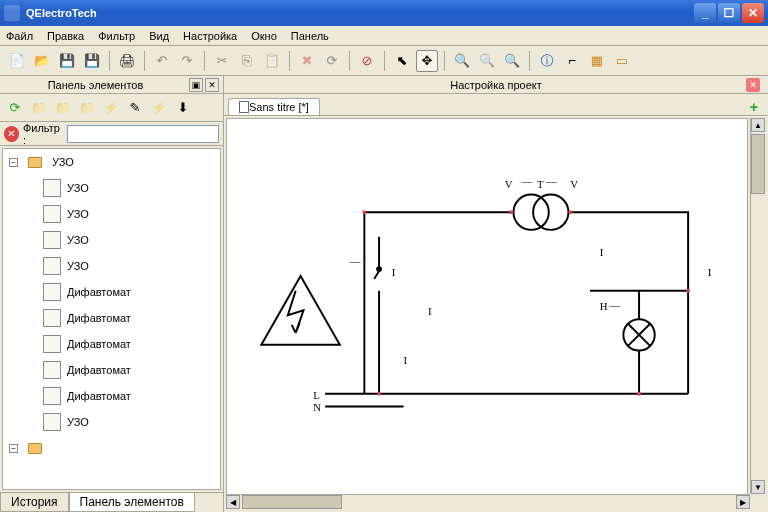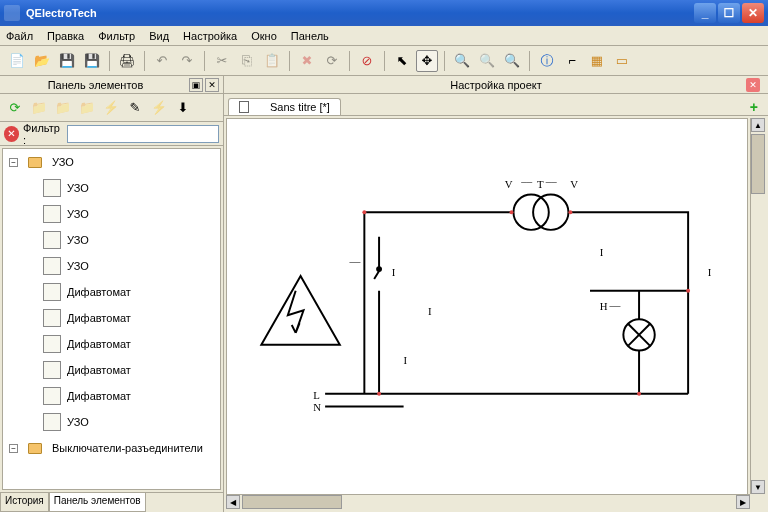--- a/index.html
+++ b/index.html
@@ -35,28 +35,28 @@
 .filter input { flex: 1; height: 18px; border: 1px solid #7f9db9; padding: 0 4px; }
 
 .tree { flex: 1; background: #fff; overflow: auto; border: 1px solid #aca899; margin: 2px; }
 .tree-item { display: flex; align-items: center; height: 26px; padding-left: 22px; gap: 6px; border-bottom: 0; }
 .tree-item.folder { padding-left: 6px; background: #fff; font-weight: normal; }
 .tree-item .treeicon { width: 18px; height: 18px; border: 1px solid #888; background: #f8f8f0; font-size: 8px; display:flex; align-items:center; justify-content:center; }
 .tree-item.folder .folder-icon { width: 14px; height: 11px; background: #f5c36a; border: 1px solid #b88a2e; border-radius: 1px; margin: 0 4px; }
 .tree-item .exp { width: 9px; height: 9px; border: 1px solid #888; font-size: 8px; display:flex; align-items:center; justify-content:center; }
 
 .bottom-tabs { height: 20px; display: flex; border-top: 1px solid #aca899; }
-.btab { padding: 2px 4px; border: 1px solid #aca899; border-top: none; background: #ece9d8; font-size: 10px; }
+.btab { padding: 2px 10px; border: 1px solid #aca899; border-top: none; background: #ece9d8; font-size: 12px; }
 .btab.active { background: #fff; }
 
 .rightpanel { flex: 1; display: flex; flex-direction: column; }
 .proj-header { height: 18px; display: flex; align-items: center; justify-content: center; position: relative; border-bottom: 1px solid #aca899; font-size: 10px; }
 .proj-header .closex { position: absolute; right: 8px; width: 14px; height: 14px; background: #e77; color: #fff; font-size: 9px; display:flex; align-items:center; justify-content:center; border-radius: 2px; }
 .tabbar { height: 22px; display: flex; align-items: flex-end; border-bottom: 1px solid #aca899; padding-left: 4px; }
-.tab { border: 1px solid #aca899; border-bottom: none; padding: 2px 10px; background: #fff; border-radius: 3px 3px 0 0; font-size: 10px; display:flex; align-items:center; gap:21px;}
+.tab { border: 1px solid #aca899; border-bottom: none; padding: 2px 10px; background: #fff; border-radius: 3px 3px 0 0; font-size: 10px; display:flex; align-items:center; gap:0;}
 .tab .doc-icon { width:10px; height:12px; border:1px solid #666; background:#fff; }
 .add-tab { position:absolute; right:6px; color:#2a2; font-size:14px; font-weight:bold; padding:0 4px;}
 
 .canvas-wrap { flex: 1; position: relative; display: flex; }
 .canvas { flex: 1; background: #fff; position: relative; overflow: hidden; margin: 2px; border: 1px solid #aca899; }
 .grid { position:absolute; inset:0; background-image: radial-gradient(circle, #bbb 0.7px, transparent 0.7px); background-size: 12px 12px; }
 .schematic { position: absolute; inset: 0; }
 
 .vscroll { width: 16px; background: #ece9d8; border-left: 1px solid #aca899; margin: 2px 2px 18px 0; position:relative;}
 .vscroll .arrow, .hscroll .arrow { width:14px; height:14px; background:#ddd; border:1px solid #999; display:flex;align-items:center;justify-content:center; font-size:8px; position:absolute;}
@@ -191,21 +191,20 @@
             <span>Дифавтомат</span>
           </div>
           <div class="tree-item" style="padding-left: 40px;">
             <div class="treeicon"></div>
             <span>УЗО</span>
           </div>
         </div>
       <div class="tree-item folder">
         <div class="exp">−</div>
         <div class="folder-icon"></div>
-        <span>Выключатели-разъединители</span>
       </div>
     </div>
     <div class="bottom-tabs">
       <div class="btab">История</div>
       <div class="btab active">Панель элементов</div>
     </div>
   </div>
 
   <div class="rightpanel">
     <div class="proj-header">

